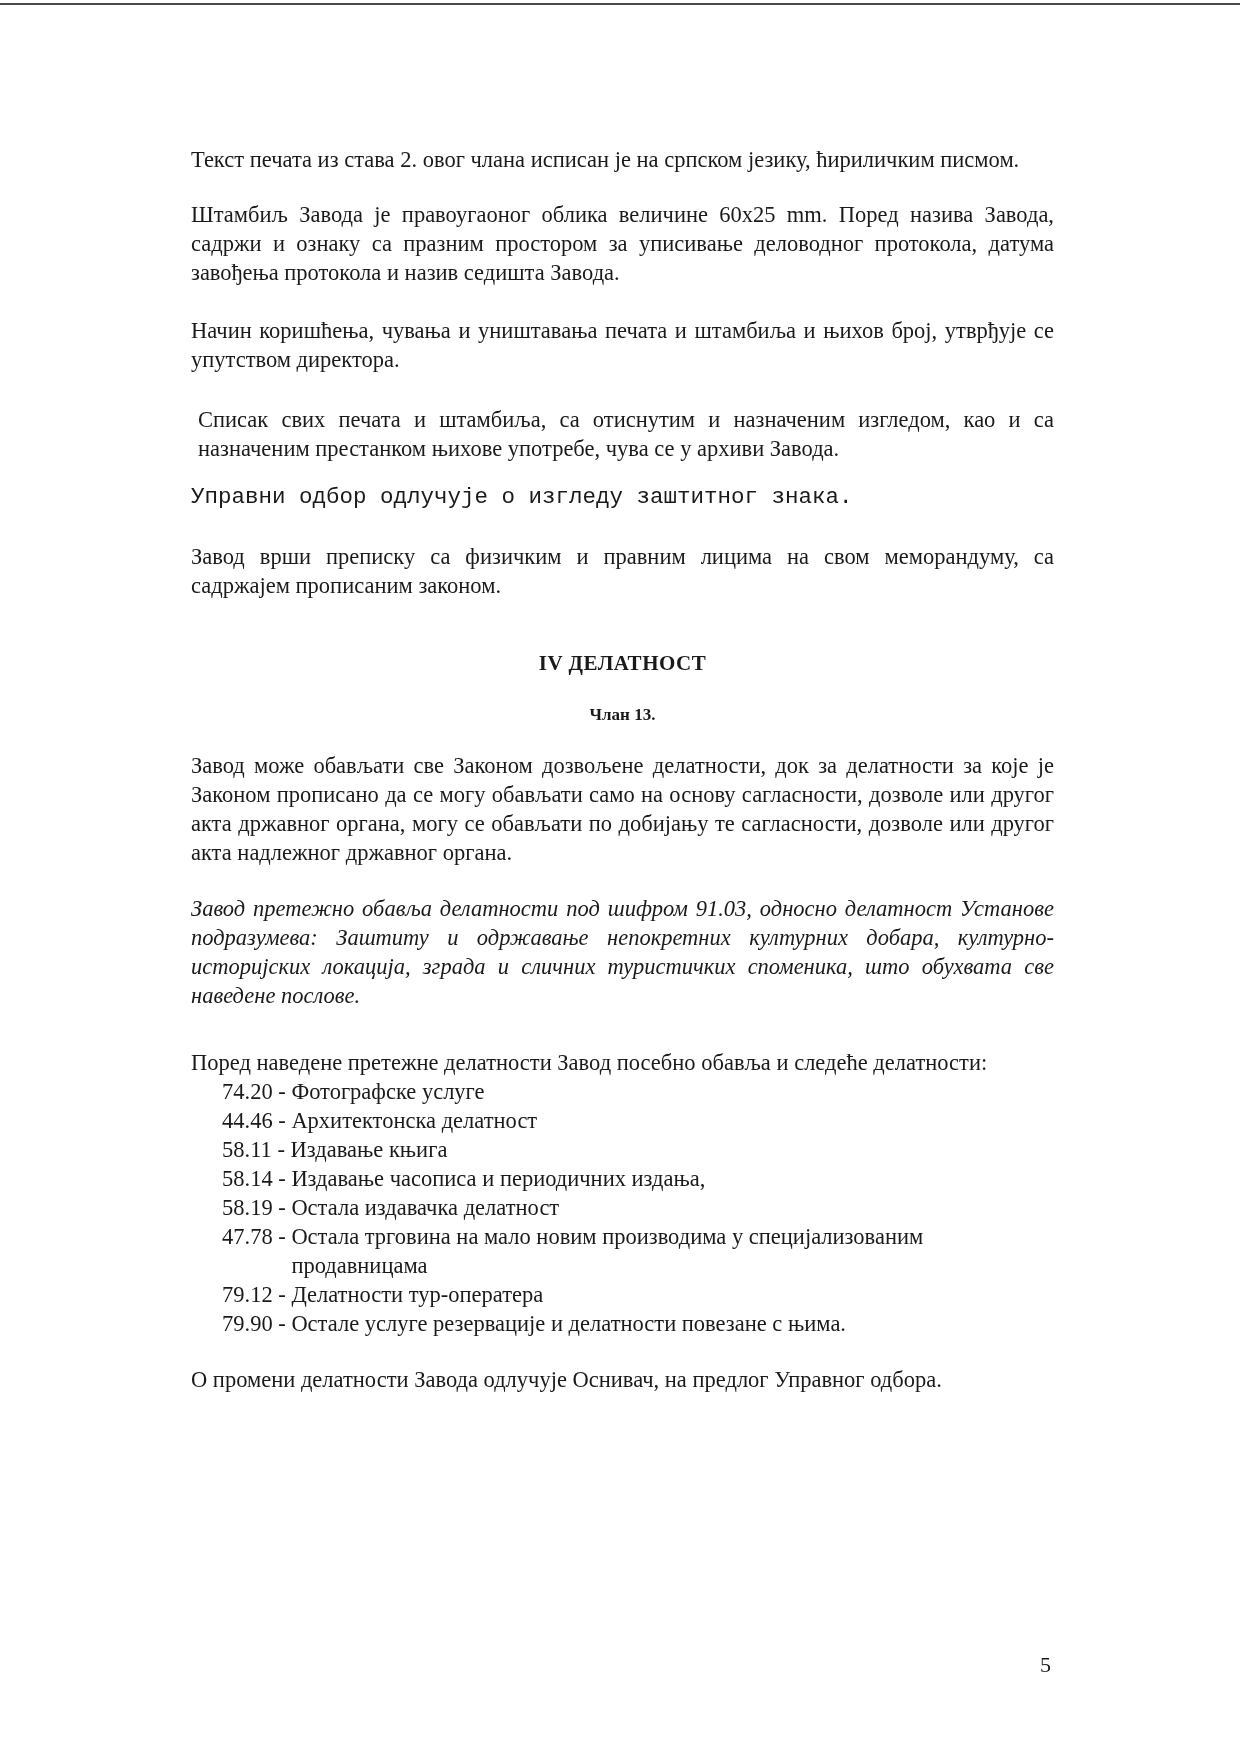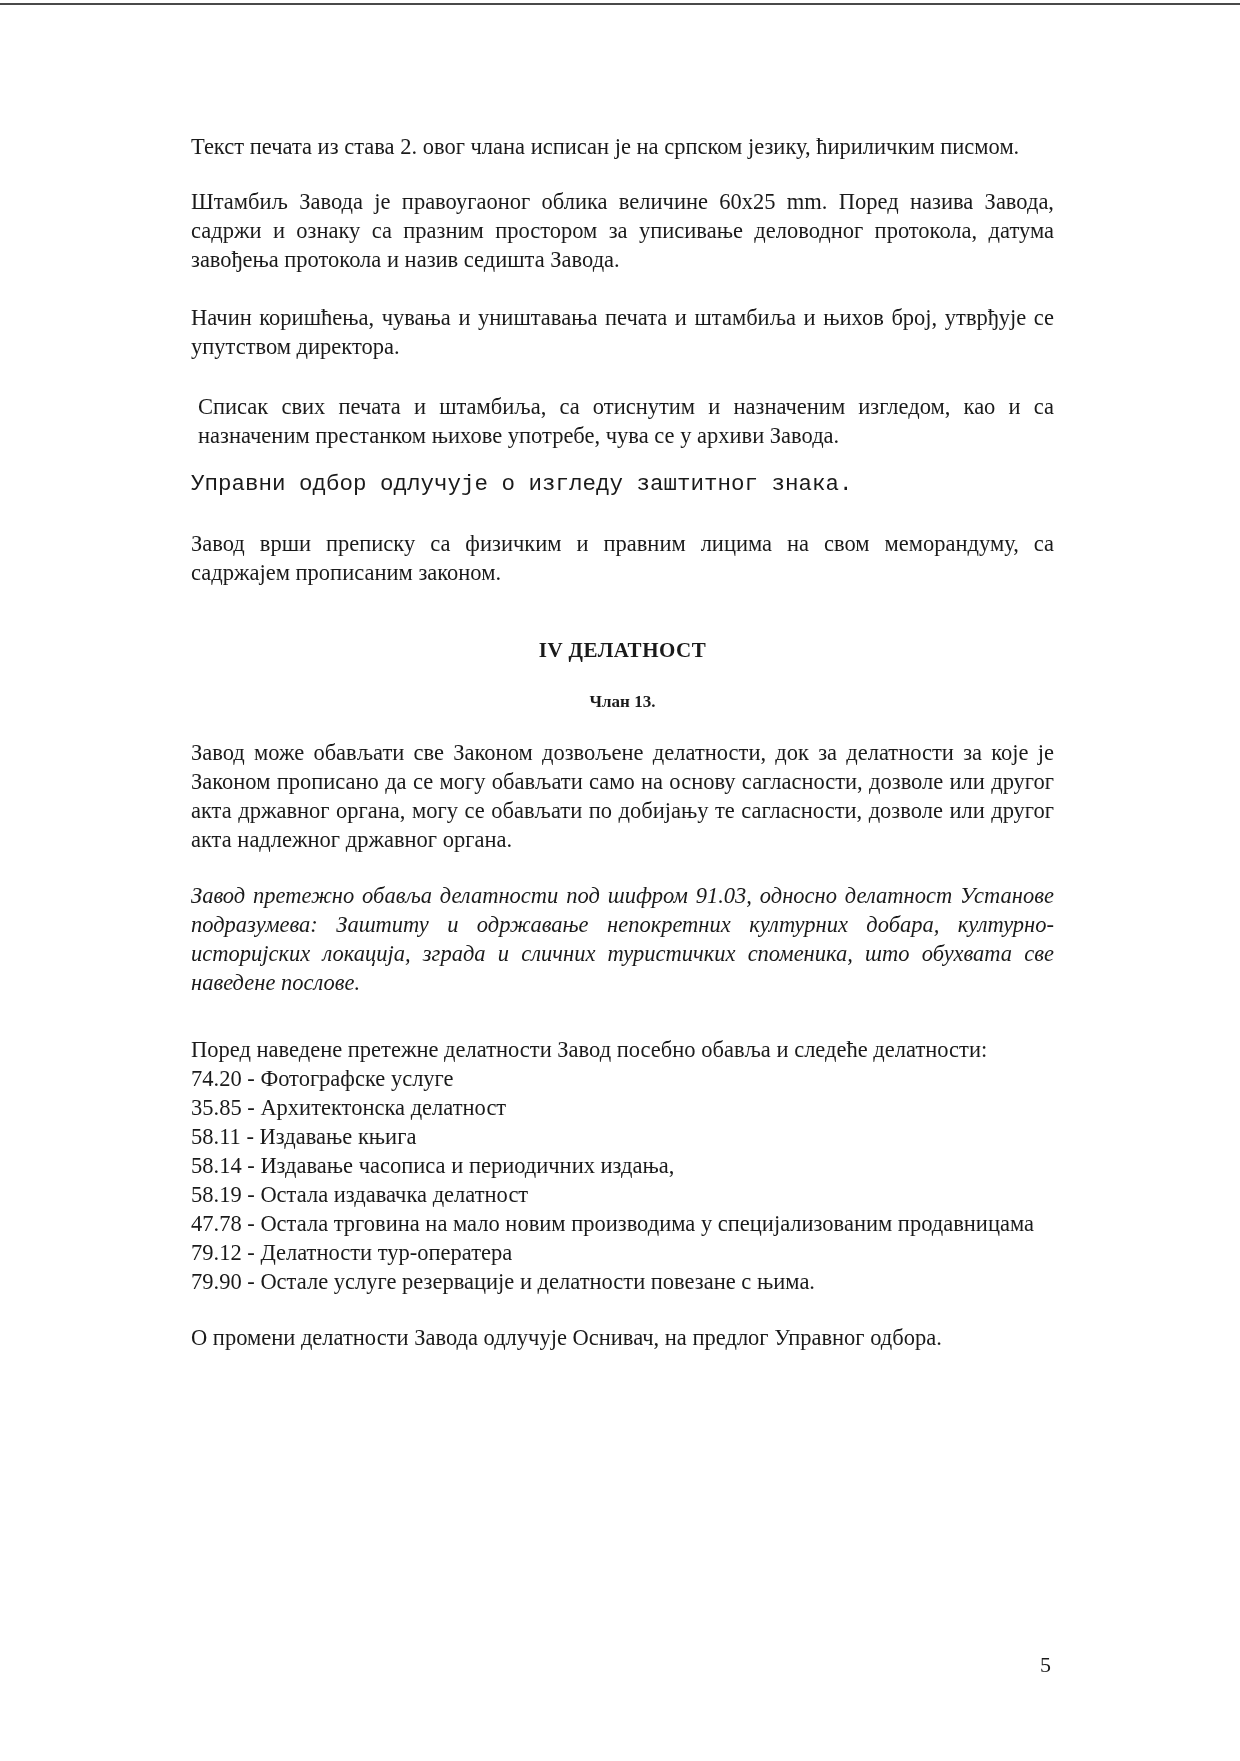--- a/index.html
+++ b/index.html
@@ -6,34 +6,34 @@
   body {
     width: 1240px; height: 1761px; position: relative; overflow: hidden;
     font-family: "Liberation Serif", "DejaVu Serif", serif;
     color: #1a1a1a;
   }
   .top-rule {
     position: absolute; left: 0; top: 3px; width: 1240px; height: 2px;
     background: #4a4a4a;
   }
   .page {
-    position: absolute; left: 191px; top: 132px; width: 863px;
+    position: absolute; left: 191px; top: 145px; width: 863px;
     font-size: 22.5px; line-height: 29px;
   }
   .para { margin: 0; text-align: justify; text-align-last: left; }
   .section-heading {
     text-align: center; font-weight: bold; font-size: 21px;
     letter-spacing: 0.5px; margin: 0;
   }
   .article-heading {
     text-align: center; font-weight: bold; font-size: 17px; margin: 0;
   }
   .list { margin: 0; padding: 0; list-style: none; }
   .list-item { display: flex; line-height: 29px; }
-  .list-code { white-space: pre; }
+  .list-code { white-space: pre; margin-left: 31px; }
   .list-text { flex: 1; }
   .page-number {
     position: absolute; left: 1040px; top: 1652px;
     font-size: 22px;
   }
 </style>
 </head>
 <body>
 
 <div class="top-rule"></div>
@@ -52,21 +52,21 @@
   <p class="para" style="margin-top:22px;">Завод може обављати све Законом дозвољене делатности, док за делатности за које је Законом прописано да се могу обављати само на основу сагласности, дозволе или другог акта државног органа, могу се обављати по добијању те сагласности, дозволе или другог акта надлежног државног органа.</p>
   <p class="para" style="margin-top:27px;font-style:italic;">Завод претежно обавља делатности под шифром 91.03, односно делатност Установе подразумева: Заштиту и одржавање непокретних културних добара, културно-историјских локација, зграда и сличних туристичких споменика, што обухвата све наведене послове.</p>
 
   <p class="para" style="margin-top:38px;">Поред наведене претежне делатности Завод посебно обавља и следеће делатности:</p>
   <ul class="list">
     <li class="list-item">
       <span class="list-code">74.20 - </span>
       <span class="list-text">Фотографске услуге</span>
     </li>
     <li class="list-item">
-      <span class="list-code">35.85 - </span>
+      <span class="list-code">44.46 - </span>
       <span class="list-text">Архитектонска делатност</span>
     </li>
     <li class="list-item">
       <span class="list-code">58.11 - </span>
       <span class="list-text">Издавање књига</span>
     </li>
     <li class="list-item">
       <span class="list-code">58.14 - </span>
       <span class="list-text">Издавање часописа и периодичних издања,</span>
     </li>

